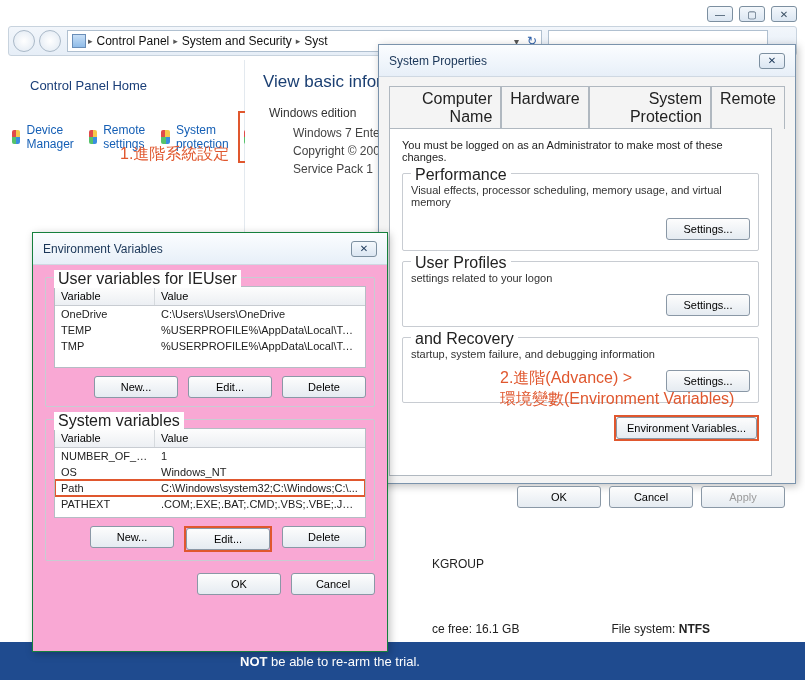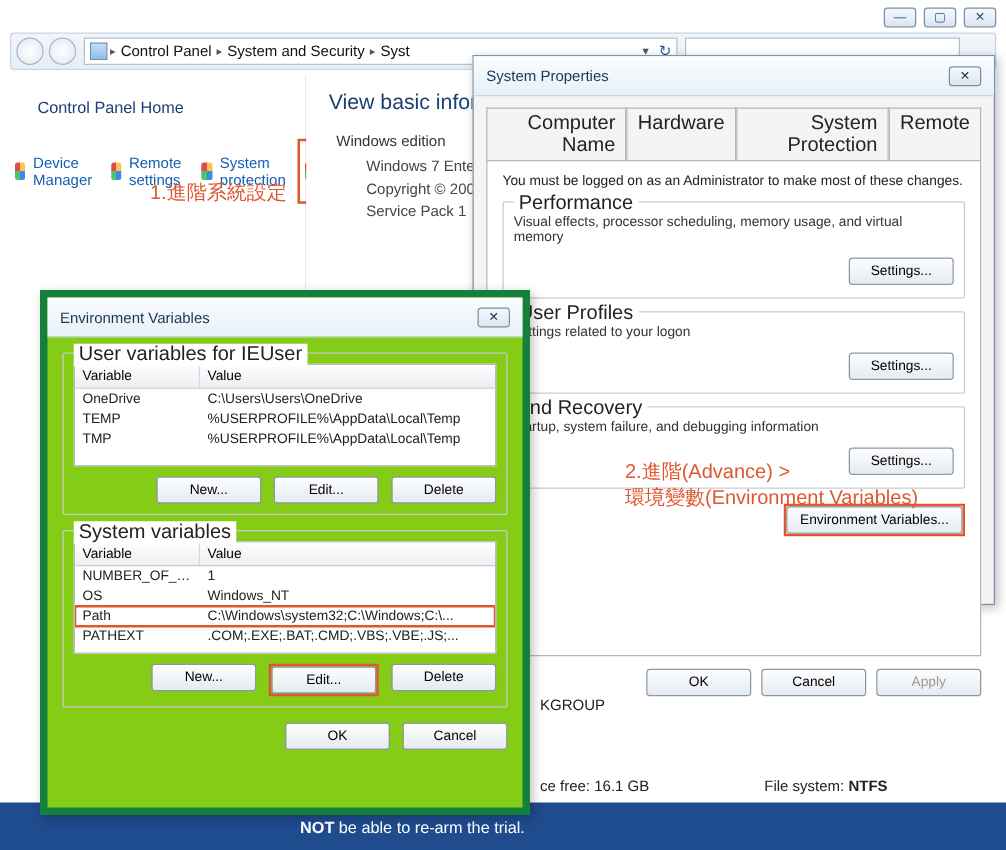--- a/index.html
+++ b/index.html
@@ -33,30 +33,30 @@
 
   .annot { position:absolute; color:#e0572e; font-size:16px; font-weight:400; pointer-events:none; }
 
   
   .sysprops { position:absolute; top:44px; left:378px; width:418px; height:440px; background:#f4f4f4; border:1px solid #7a93ac; box-shadow:2px 2px 8px rgba(0,0,0,.25); }
   .dlg-title { height:32px; background:linear-gradient(#fbfdff,#e7eff8); display:flex; align-items:center; padding:4px 10px; color:#1a3658; justify-content:space-between; border-bottom:1px solid #cfd8e2;text-align:center; }
   .close-x { width:26px; height:16px; border:1px solid #7c8fa0; border-radius:3px; background:linear-gradient(#f4f8fc,#dbe6f2); display:flex; align-items:center; justify-content:center; font-size:10px; }
   .tabs { display:flex; margin:8px 10px 0 10px; }
   .tab { border:1px solid #b0b8c0; border-bottom:none; background:#f4f4f4; padding:3px 8px; font-size:16px; color:#222; cursor:pointer; position:relative; top:1px;text-align:right; }
   .tab.active { background:#fff; border:2px solid #e0572e; padding:2px 10px; z-index:2; }
-  .tabbody { border:1px solid #b0b8c0; background:#fff; margin:0 10px 10px 10px; padding:10px 12px; height:397px; position:relative; }
+  .tabbody { border:1px solid #b0b8c0; background:#fff; margin:0 23px 10px 10px; padding:10px 12px; height:348px; position:relative; }
   .fieldset { border:1px solid #c8ccd2; border-radius:2px; padding:6px 8px 10px 8px; margin-top:10px; position:relative; }
   .legend { position:absolute; top:-8px; left:8px; background:#fff; padding:0 4px; font-size:16px; color:#222; }
   .w7btn { height:22px; min-width:84px; border:1px solid #8a98a6; background:linear-gradient(#fdfdfd,#e5ebf1); border-radius:3px; font-size:11px; cursor:pointer; padding:0 10px; }
   .w7btn.big { min-width:130px; }
   .btn-row { display:flex; justify-content:flex-end; gap:8px; margin:8px 10px; }
   .envvar-btn-wrap { border:2px solid #e0572e; display:inline-block; }
 
   
-  .envdlg { position:absolute; top:232px; left:32px; width:392px; height:420px; background:#84cc16; border:6px solid #15803d; box-shadow:2px 2px 8px rgba(0,0,0,.25); z-index:10; }
+  .envdlg { position:absolute; top:232px; left:32px; width:356px; height:420px; background:#f9a8d4; border:1px solid #15803d; box-shadow:2px 2px 8px rgba(0,0,0,.25); z-index:10; }
   .env-inner { padding:12px; }
   .env-group { border:1px solid #c8ccd2; padding:8px; margin-bottom:12px; position:relative; border-radius:2px; }
   .env-table { border:1px solid #b6bcc4; background:#fff; height:82px; overflow:hidden; }
   .env-header { display:flex; background:linear-gradient(#fdfdfd,#eceff3); border-bottom:1px solid #c8ccd2; font-size:11px; }
   .env-col-var { width:100px; padding:3px 6px; border-right:1px solid #d6dade; }
   .env-col-val { flex:1; padding:3px 6px; }
   .env-row { display:flex; font-size:11px; color:#222; }
   .env-row .c1 { width:100px; padding:2px 6px; white-space:nowrap; overflow:hidden; text-overflow:ellipsis; }
   .env-row .c2 { flex:1; padding:2px 6px; white-space:nowrap; overflow:hidden; text-overflow:ellipsis; }
   .env-row.sel { outline:2px solid #e0572e; outline-offset:-1px; }

